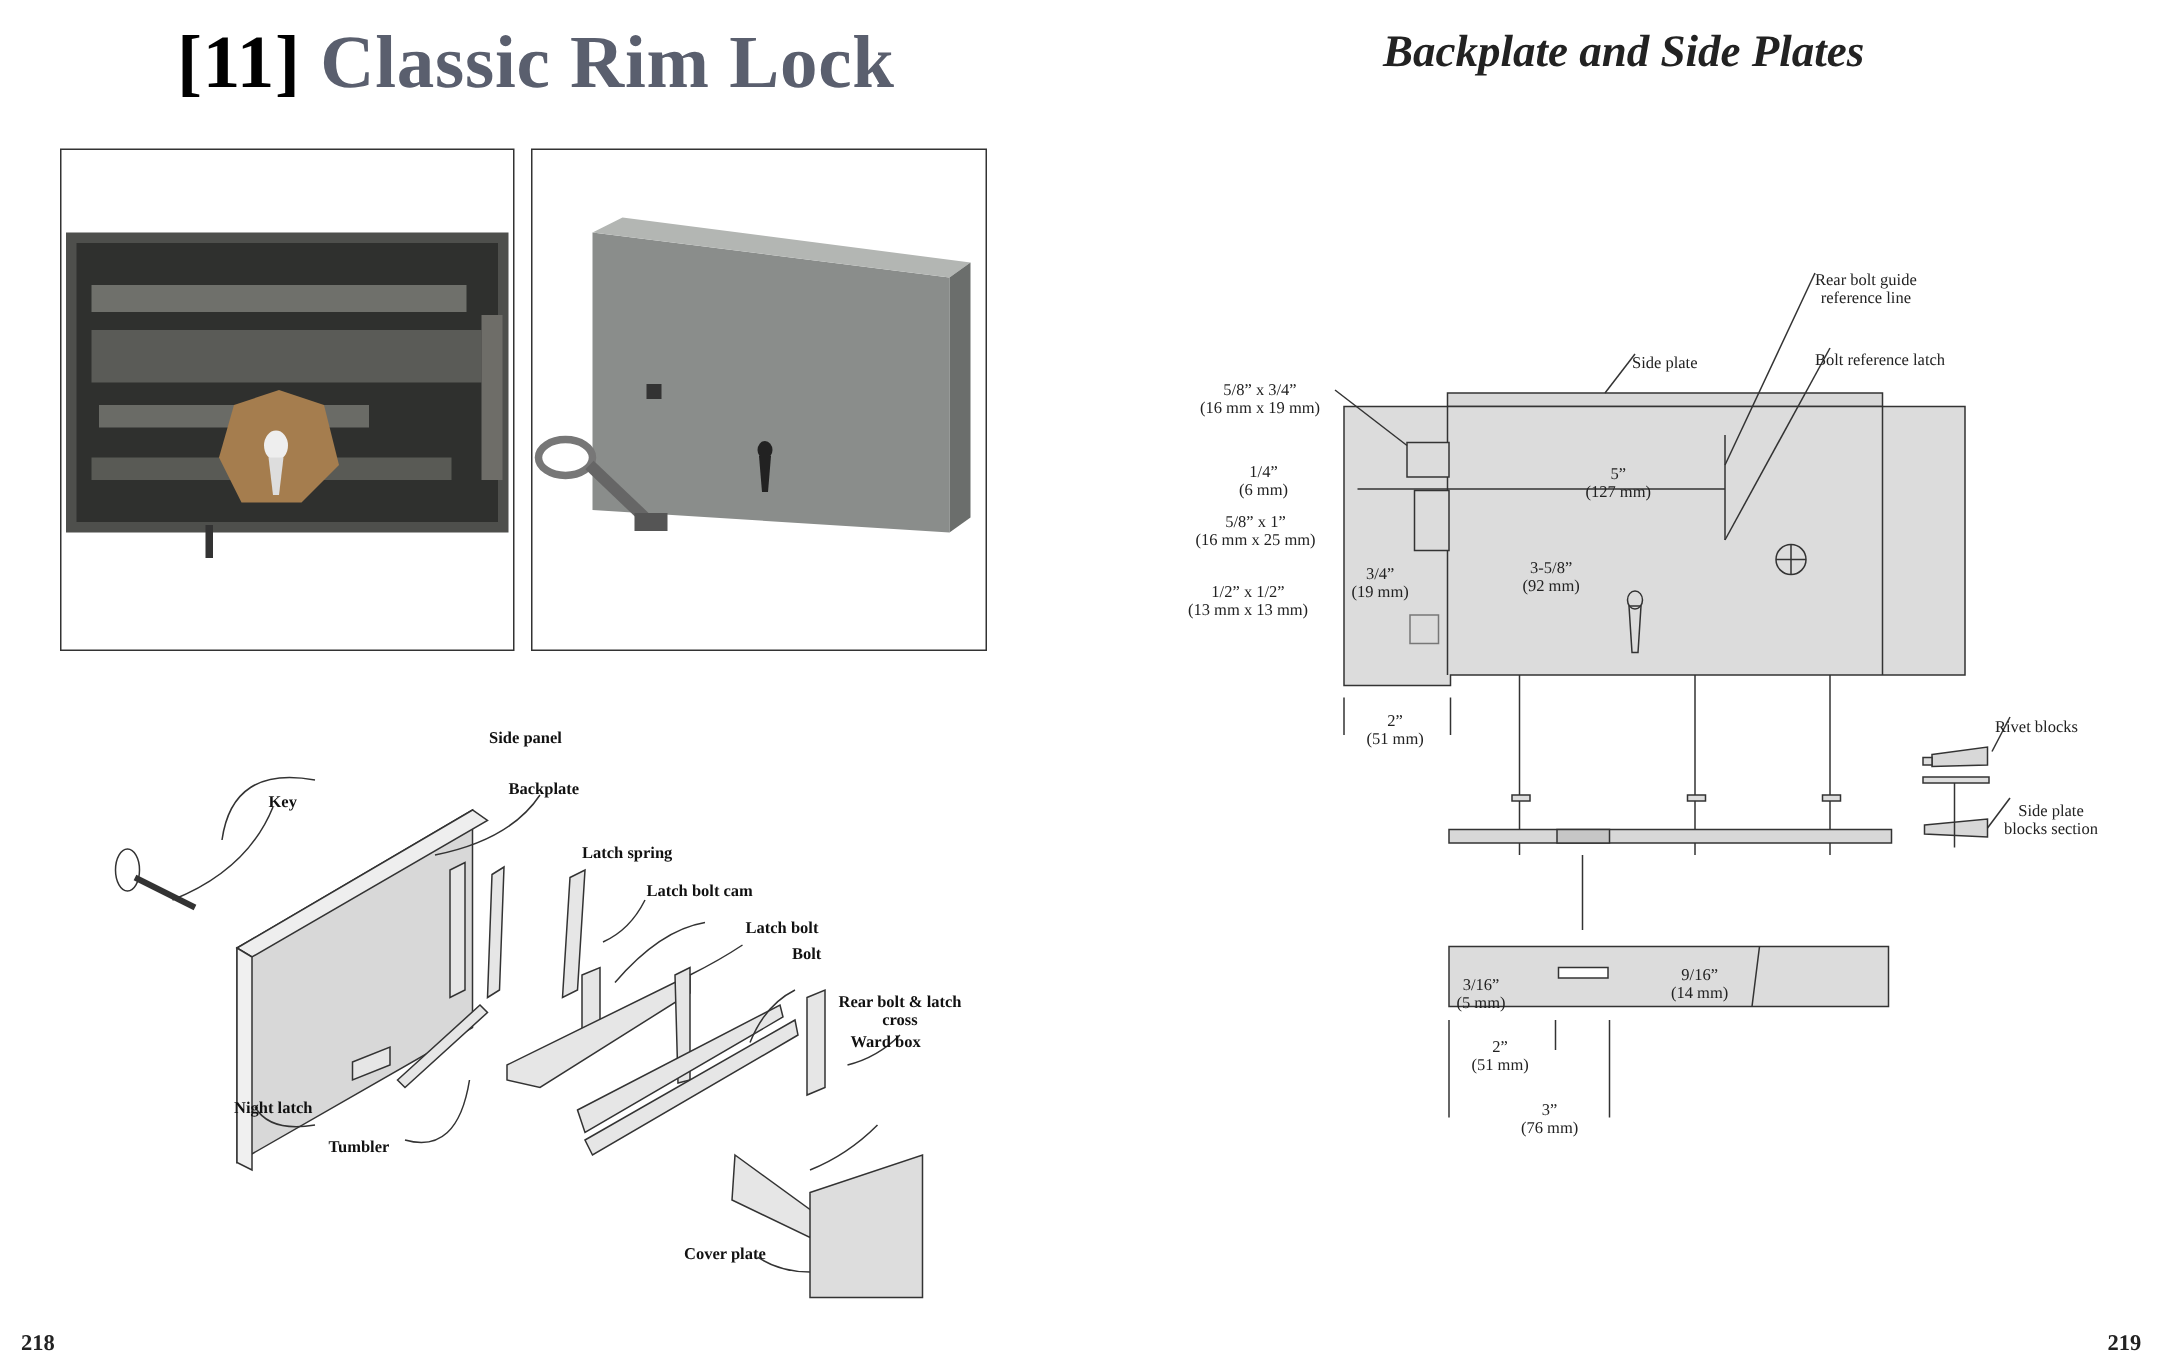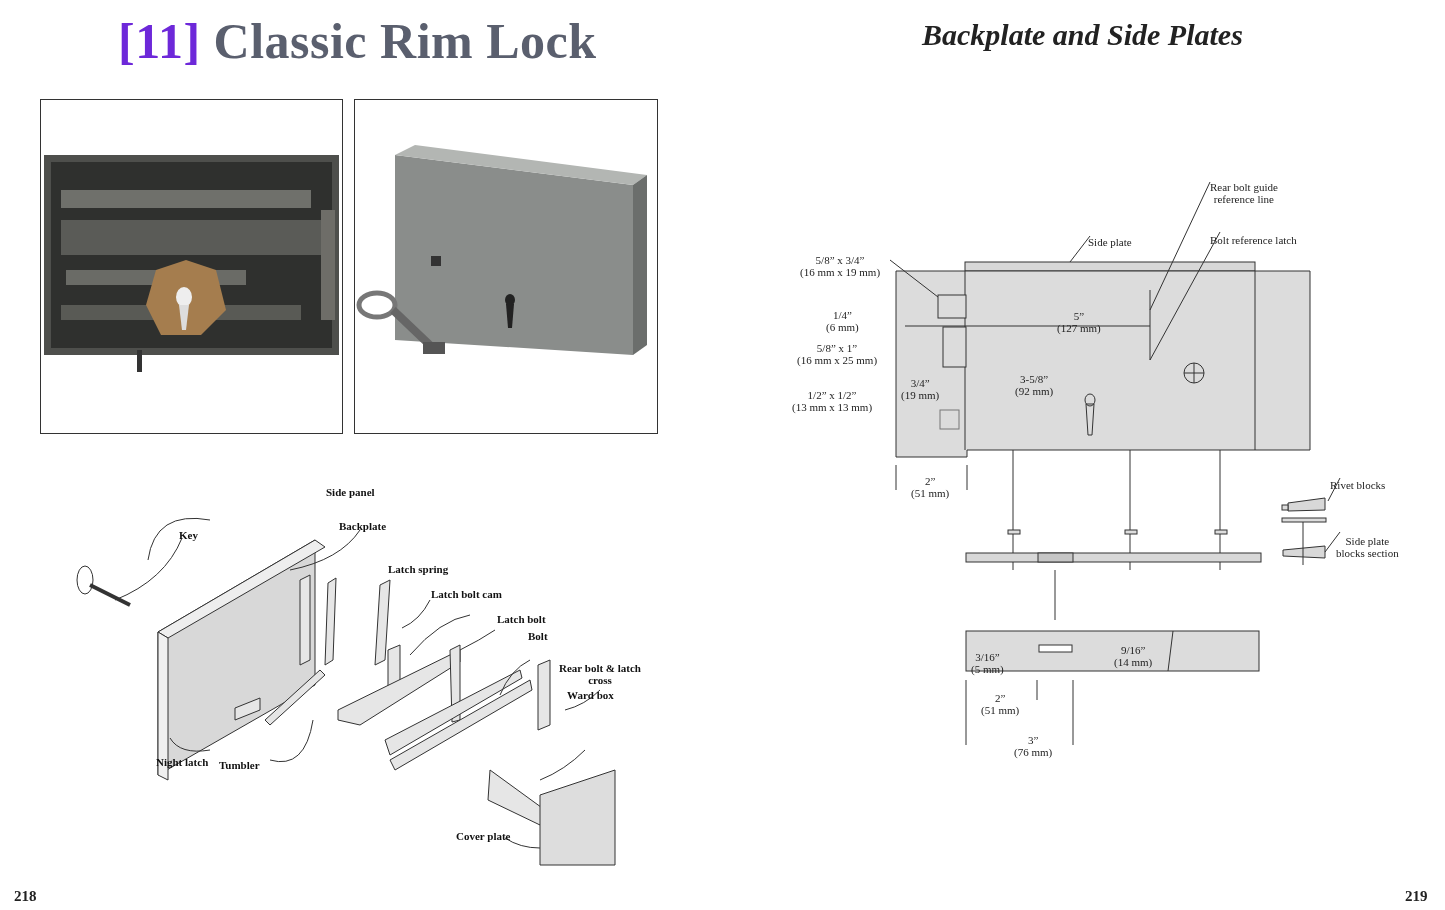--- a/index.html
+++ b/index.html
@@ -1,19 +1,19 @@
 <!DOCTYPE html>
 <html><head>
   <meta charset="utf-8">
   <style>
     html,body{margin:0;padding:0;background:#fff;}
     body{width:1445px;height:910px;position:relative;overflow:hidden;font-family:"DejaVu Serif","Liberation Serif",serif;}
     .abs{position:absolute;}
     .title{left:118px;top:12px;font-size:50px;font-weight:bold;color:#5a5f6e;font-family:"Liberation Serif",serif;letter-spacing:0.5px;}
-    .title .num{color:#6d28d9;}
+    .title .num{color:#000000;}
     .title2{left:922px;top:18px;font-size:30px;font-weight:bold;font-style:italic;color:#222;font-family:"Liberation Serif",serif;}
     .photo{border:1px solid #333;background:#fff;}
     .pagenum{font-size:15px;font-weight:bold;color:#222;font-family:"Liberation Serif",serif;}
     .lbl{font-family:"Liberation Serif",serif;font-size:11px;color:#222;text-align:center;line-height:12px;white-space:nowrap;margin-top:12px;}
     .lblb{font-family:"Liberation Serif",serif;font-size:11px;font-weight:bold;color:#111;white-space:nowrap;}
   </style>
 </head>
 <body>
 
 <div class="abs title">
@@ -93,21 +93,21 @@
 <div class="abs lblb" style="left:179px;top:529px;">Key</div>
 <div class="abs lblb" style="left:388px;top:563px;">Latch spring</div>
 <div class="abs lblb" style="left:431px;top:588px;">Latch bolt cam</div>
 <div class="abs lblb" style="left:497px;top:613px;">Latch bolt</div>
 <div class="abs lblb" style="left:528px;top:630px;">Bolt</div>
 <div class="abs lblb" style="left:559px;top:662px;text-align:center;">
   <div>Rear bolt &amp; latch</div>
   <div>cross</div>
 </div>
 <div class="abs lblb" style="left:567px;top:689px;">Ward box</div>
-<div class="abs lblb" style="left:156px;top:756px;font-family:Liberation Serif, serif;">Night latch</div>
+<div class="abs lblb" style="left:156px;top:733px;font-family:Liberation Serif, serif;">Night latch</div>
 <div class="abs lblb" style="left:219px;top:759px;">Tumbler</div>
 <div class="abs lblb" style="left:456px;top:830px;">Cover plate</div>
 
 <div class="abs pagenum" style="left:14px;top:888px;">218</div>
 
 <div class="abs title2">Backplate and Side Plates</div>
 
 <svg class="abs" style="left:780px;top:160px;" width="640" height="600">
   <g stroke="#333" stroke-width="1">
 

